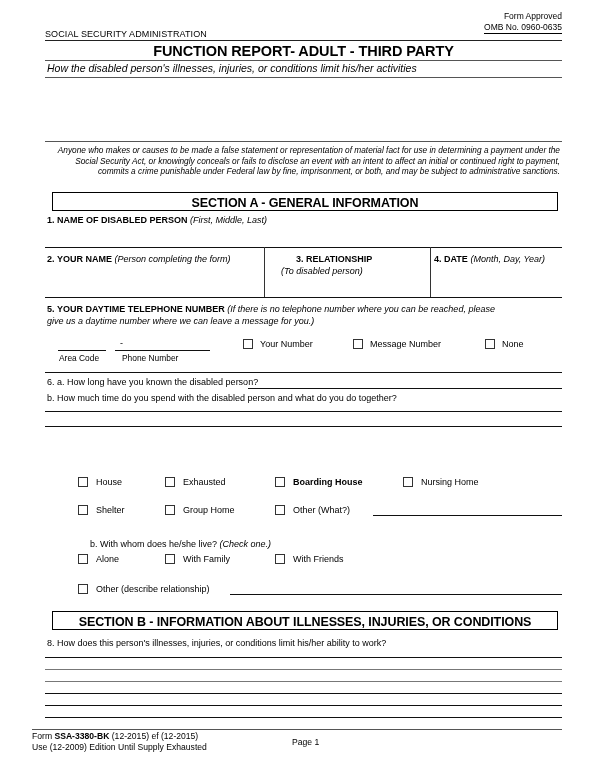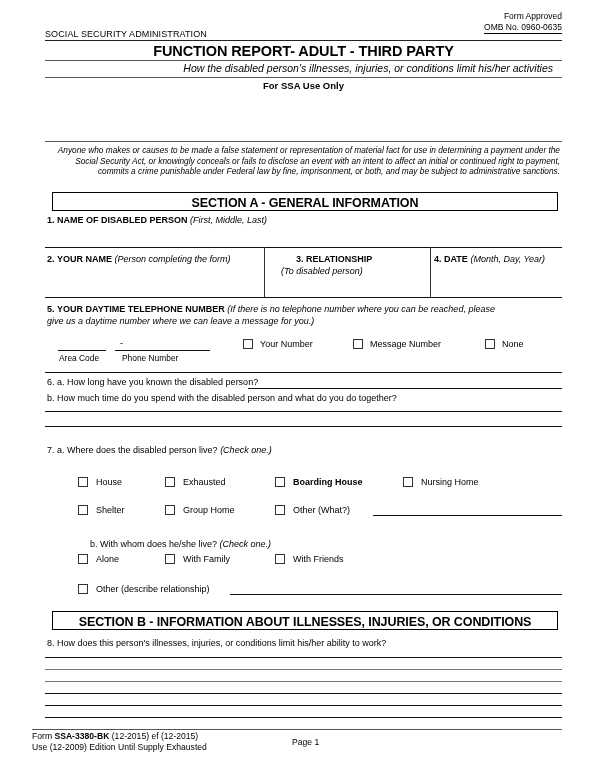--- a/index.html
+++ b/index.html
@@ -61,24 +61,24 @@
     left: 45px;
     width: 517px;
     top: 43px;
     text-align: center;
     font-size: 14.5px;
     font-weight: bold;
     letter-spacing: -0.1px;
   }
   .title-sub {
     position: absolute;
-    left: 36px;
+    left: 47px;
     width: 517px;
     top: 62px;
-    text-align: right;
+    text-align: left;
     font-size: 10.5px;
     font-style: italic;
   }
   .ssa-use {
     position: absolute;
     left: 45px;
     width: 517px;
     top: 80px;
     text-align: center;
     font-size: 9.5px;
@@ -187,21 +187,20 @@
 
   <div class="hdr-agency">SOCIAL SECURITY ADMINISTRATION</div>
 
   <div class="rule-thick" style="top:40px;"></div>
   <div class="title-main">FUNCTION REPORT- ADULT - THIRD PARTY</div>
   <div class="rule-thin" style="top:60px;"></div>
   <div class="title-sub">How the disabled person's illnesses, injuries, or conditions limit his/her activities</div>
   <div class="rule-thin" style="top:77px;"></div>
 
   <div class="ssa-use">
-    <div>For SSA Use Only</div>
   </div>
 
   <div class="rule-thin" style="top:141px;"></div>
 
   <div class="warning">Anyone who makes or causes to be made a false statement or representation of  material fact for use in determining a payment under the Social Security Act, or knowingly conceals or fails to disclose an event with an intent to affect an initial or continued right to payment, commits a crime punishable under Federal law by fine, imprisonment, or both, and may be subject to administrative sanctions.</div>
 
   <div class="section-bar" style="top:192px;">SECTION A - GENERAL INFORMATION</div>
 
   <div class="q" style="left:47px; top:214px;">
     <span class="b">1.</span>
@@ -251,24 +250,20 @@
   <div class="cb" style="left:485px; top:339px;"></div>
   <div class="cb-label" style="left:502px; top:339px;">None</div>
 
   <div class="wline dark" style="left:45px; top:372px; width:517px;"></div>
   <div class="q" style="left:47px; top:376px;">6. a. How long have you known the disabled person?</div>
   <div class="wline dark" style="left:248px; top:388px; width:314px;"></div>
   <div class="q" style="left:47px; top:392px;">b. How much time do you spend with the disabled person and what do you do together?</div>
   <div class="wline dark" style="left:45px; top:411px; width:517px;"></div>
   <div class="wline dark" style="left:45px; top:426px; width:517px;"></div>
 
-  <div class="q" style="left:47px; top:444px;">
-    <span>7. a. Where does the disabled person live?</span>
-    <span class="i">(Check one.)</span>
-  </div>
 
   <div class="cb" style="left:78px; top:477px;"></div>
   <div class="cb-label" style="left:96px; top:477px;">House</div>
 
   <div class="cb" style="left:165px; top:477px;"></div>
   <div class="cb-label" style="left:183px; top:477px;">Exhausted</div>
 
   <div class="cb" style="left:275px; top:477px;"></div>
   <div class="cb-label" style="left:293px; top:477px;font-weight:bold;">Boarding House</div>
 

